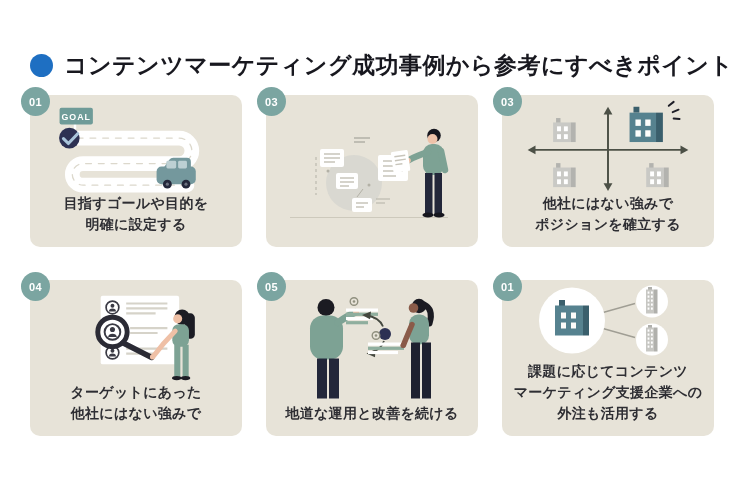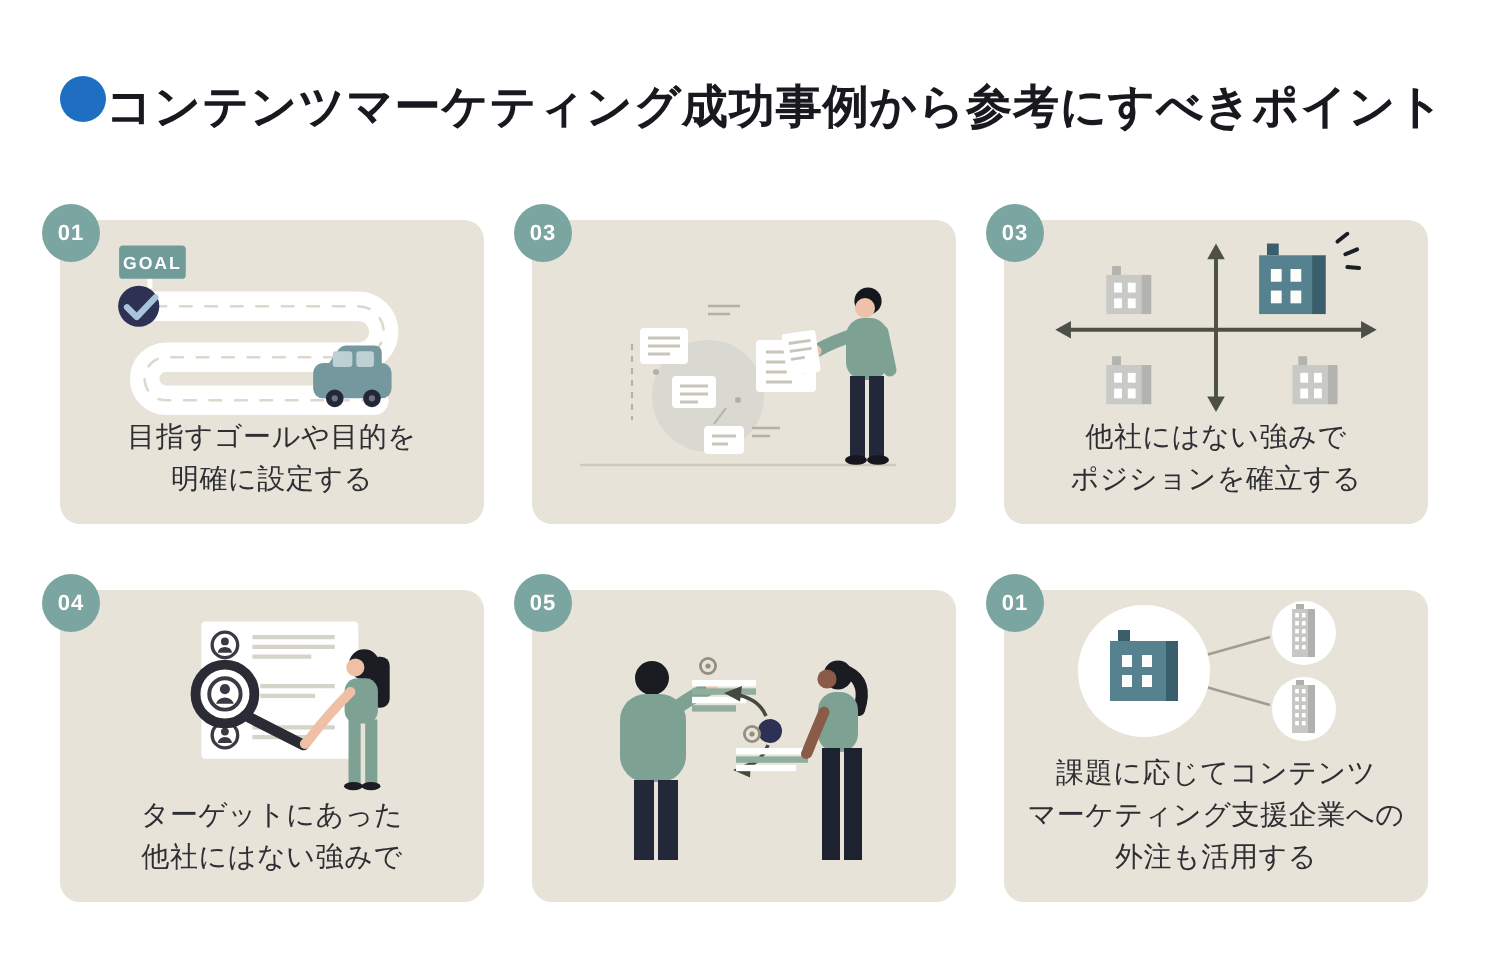--- a/index.html
+++ b/index.html
@@ -1,35 +1,35 @@
 <!DOCTYPE html>
 <html style="--accent-blue: #1e6fc2; --badge-teal: #7ba5a1; --card-bg: #e7e3d8; --title-color: #18181f; --caption-color: #2e2e33; --illus-green: #7da294; --illus-navy: #2d3153; --illus-teal: #56828f;"><head>
 <meta charset="utf-8">
 <style>
   * { margin:0; padding:0; box-sizing:border-box; }
   html,body { background:#fff; }
   body { font-family:"Liberation Sans","DejaVu Sans",sans-serif; }
   .page { position:relative; width:750px; height:480px; background:#fff; overflow:hidden; }
 
-  .header { position:absolute; left:30px; top:38px; display:flex; }
+  .header { position:absolute; left:30px; top:50px; display:flex; align-items:center; gap:11px; }
   .bullet { width:23px; height:23px; border-radius:50%; background:var(--accent-blue,#1e6fc2); flex:0 0 auto; }
   .title { font-size:23px; font-weight:700; color:var(--title-color,#18181f); letter-spacing:.5px; white-space:nowrap; }
 
-  .grid { position:absolute; left:30px; top:110px; display:grid;
+  .grid { position:absolute; left:30px; top:95px; display:grid;
           grid-template-columns:212px 212px 212px; grid-template-rows:152px 156px;
           column-gap:24px; row-gap:33px; }
 
   .card { position:relative; background:var(--card-bg,#e7e3d8); border-radius:10px;
           display:flex; flex-direction:column; }
   .badge { position:absolute; top:-8px; left:-9px; width:29px; height:29px; border-radius:50%;
            background:var(--badge-teal,#7ba5a1); color:#fff; font-size:11px; font-weight:700;
            display:flex; align-items:center; justify-content:center; letter-spacing:.5px; z-index:2; }
   .illus { flex:1 1 auto; min-height:0; display:flex; align-items:flex-start; justify-content:center; overflow:hidden; }
   .illus svg { width:100%; height:100%; display:block; }
-  .caption { white-space:pre-line; text-align:center; font-size:14px; font-weight:400;
+  .caption { white-space:pre-line; text-align:center; font-size:14px; font-weight:700;
              color:var(--caption-color,#2e2e33); line-height:1.5; letter-spacing:.3px;
              padding:0 6px 12px; }
   .goal-text { font:700 9px "Liberation Sans","DejaVu Sans",sans-serif; letter-spacing:1px; }
 </style>
 </head>
 <body>
 
 <div class="page">
 
   <div class="header">
@@ -255,20 +255,21 @@
             <path d="M158 22 Q168 27 163.5 41" fill="none" stroke="#1b1b22" stroke-width="6" stroke-linecap="round"></path>
             <circle cx="147.5" cy="25.5" r="4.8" fill="#8a5b49"></circle>
             <rect x="143" y="32" width="20" height="30" rx="9" fill="#7da294"></rect>
             <path d="M146 42 Q140 56 137.5 62.5" fill="none" stroke="#8a5b49" stroke-width="5.5" stroke-linecap="round"></path>
             <circle cx="137" cy="63" r="2.5" fill="#8a5b49"></circle>
             <rect x="145" y="60" width="9" height="56" fill="#1e2130"></rect>
             <rect x="156" y="60" width="9" height="56" fill="#1e2130"></rect>
           </g>
         </svg>
       </div>
+      <p class="caption">地道な運用と改善を続ける</p>
     </section>
 
     <section class="card">
       <span class="badge">01</span>
       <div class="illus">
         <svg viewBox="0 0 212 80" preserveAspectRatio="xMidYMid meet">
           <g>
             <path d="M101 32 L133 23 M101 48 L133 57" stroke="#a09e94" stroke-width="1.3" fill="none"></path>
           </g>
           <g>

